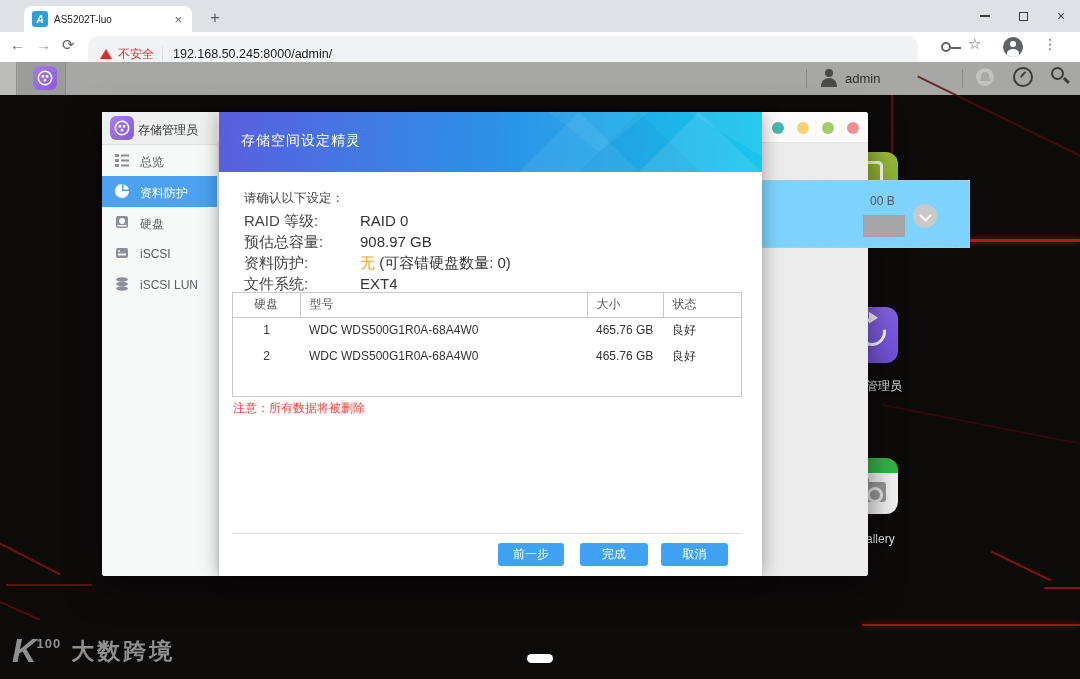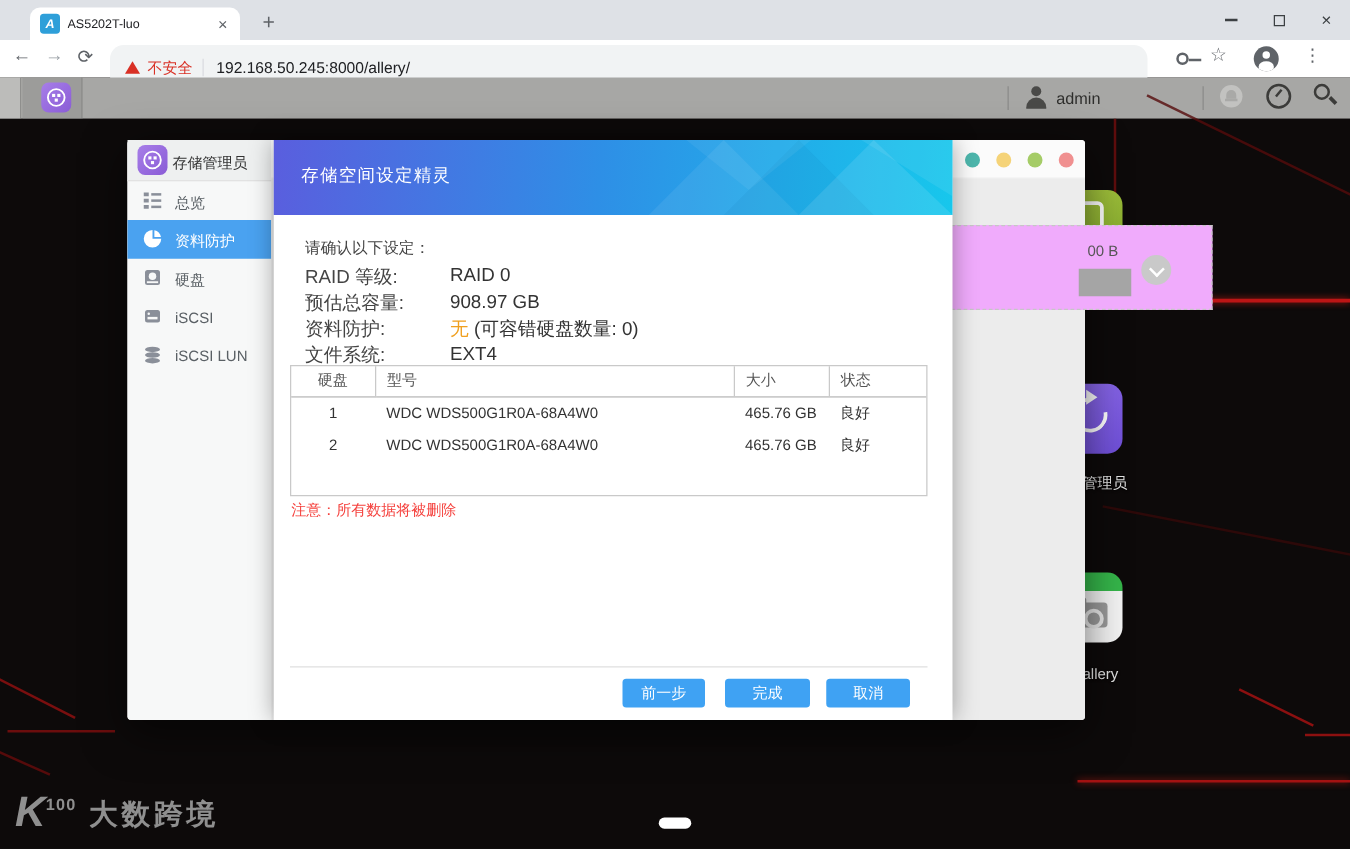--- a/index.html
+++ b/index.html
@@ -83,21 +83,21 @@
   .sb-header { position:absolute; left:0; top:0; width:115px; height:33px; background:#eef0f0; border-bottom:1px solid #e2e2e2; }
   .sb-title { position:absolute; left:36px; top:10px; font-size:12px; color:#333; }
   .sb-item { position:absolute; left:0; width:115px; height:31px; color:#5a6065; }
   .sb-item.sel { background:#4aa2f0; color:#fff; }
   .sb-label { position:absolute; left:38px; top:9px; font-size:12px; }
   .sb-ic { position:absolute; left:12px; top:7px; width:16px; height:16px; }
 
   .win-titlebar { position:absolute; left:115px; top:0; width:651px; height:31px; background:#fbfbfb; border-bottom:1px solid #e4e4e4; border-radius:0 3px 0 0; }
   .dot { position:absolute; top:10px; width:12px; height:12px; border-radius:50%; }
   .win-content { position:absolute; left:115px; top:31px; width:651px; height:433px; background:#ececec; border-radius:0 0 3px 0; }
-  .dashed-panel { position:absolute; left:398px; top:37px; width:355px; height:68px; background:#f0abfc; border-top:1px dashed #c6c6c6; border-bottom:1px dashed #c6c6c6; border-right:1px dashed #c6c6c6; }
+  .dashed-panel { position:absolute; left:398px; top:37px; width:355px; height:68px; background:#7dd3fc; border-top:1px dashed #c6c6c6; border-bottom:1px dashed #c6c6c6; border-right:1px dashed #c6c6c6; }
   .size-text { position:absolute; left:255px; top:13px; font-size:12px; color:#555; }
   .gray-bar { position:absolute; left:248px; top:34px; width:42px; height:22px; background:#a5a5a5; }
   .chev-btn { position:absolute; left:298px; top:23px; width:24px; height:24px; border-radius:50%; background:#c9c9c9; }
   .chev-btn::after { content:""; position:absolute; left:8px; top:7px; width:7px; height:7px; border-right:2px solid #fff; border-bottom:2px solid #fff; transform:rotate(45deg); }
 
   
   .dialog { position:absolute; left:117px; top:0; width:543px; height:464px; background:#fff; box-shadow:0 0 18px rgba(0,0,0,.35); }
   .dlg-header { position:absolute; left:0; top:0; width:543px; height:60px; background:linear-gradient(95deg,#5a5ede 0%, #2e8fe6 48%, #17c7ec 100%); overflow:hidden; }
   .dlg-title { position:absolute; left:22px; top:20px; font-size:14px; color:#fff; letter-spacing:1px; }
   .dlg-prompt { position:absolute; left:25px; top:78px; font-size:12.5px; color:#444; }
@@ -143,21 +143,21 @@
   </div>
 
   <div class="toolbar"></div>
   <span class="nav-ic" style="left:10px;">←</span>
   <span class="nav-ic" style="left:36px;color:#9aa0a6;">→</span>
   <span class="nav-ic" style="left:62px;">⟳</span>
   <div class="url-pill">
     <span class="warn-tri"></span>
     <span class="notsecure">不安全</span>
     <span class="pill-div"></span>
-    <span class="url-text">192.168.50.245:8000/allery/</span>
+    <span class="url-text">192.168.50.245:8000/admin/</span>
   </div>
   <span class="key-icon"></span>
   <span class="star-icon">☆</span>
   <span class="avatar-icon"></span>
   <span class="menu-dots">⋮</span>
 
   <div class="nas-bar">
     <div class="nas-seg1"></div>
     <div class="nas-seg2">
       <div class="asus-app-icon" style="left:15px;top:4px;">

